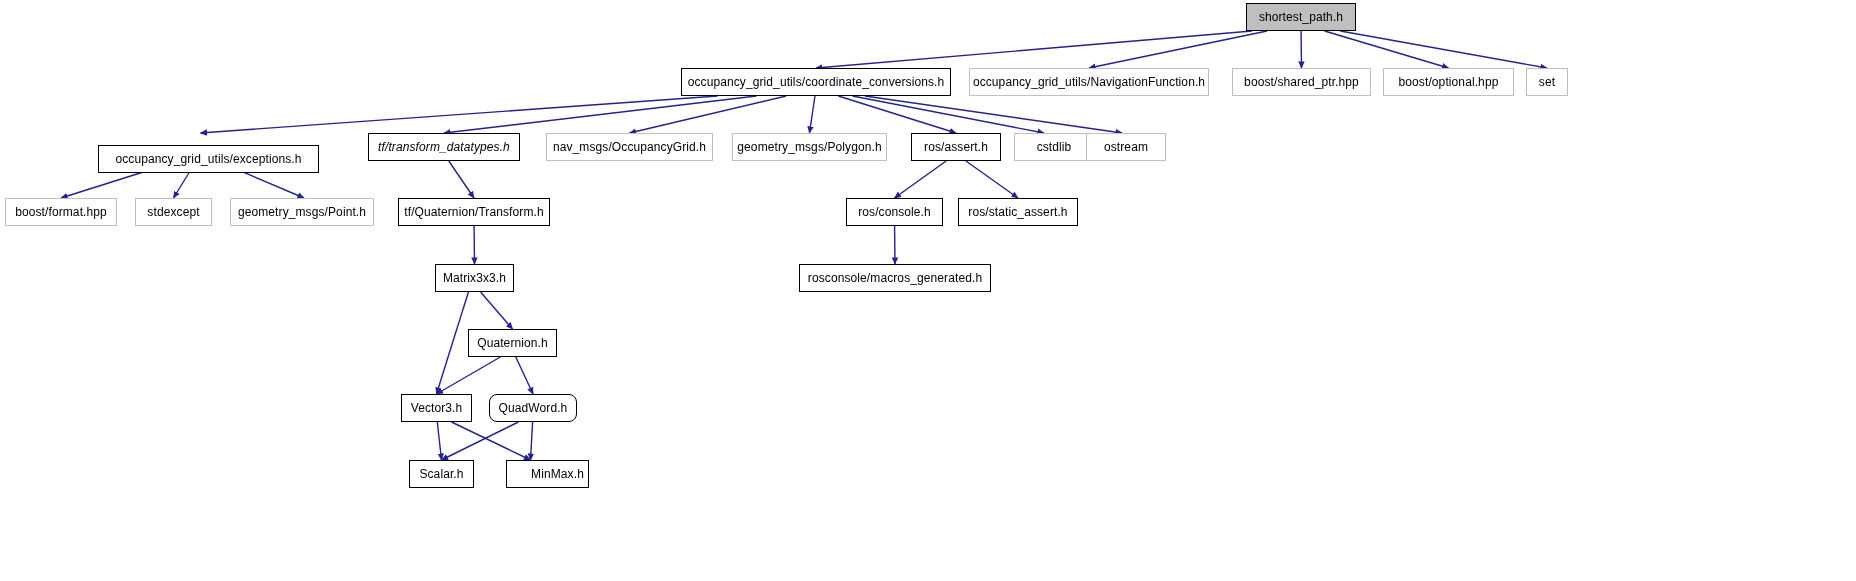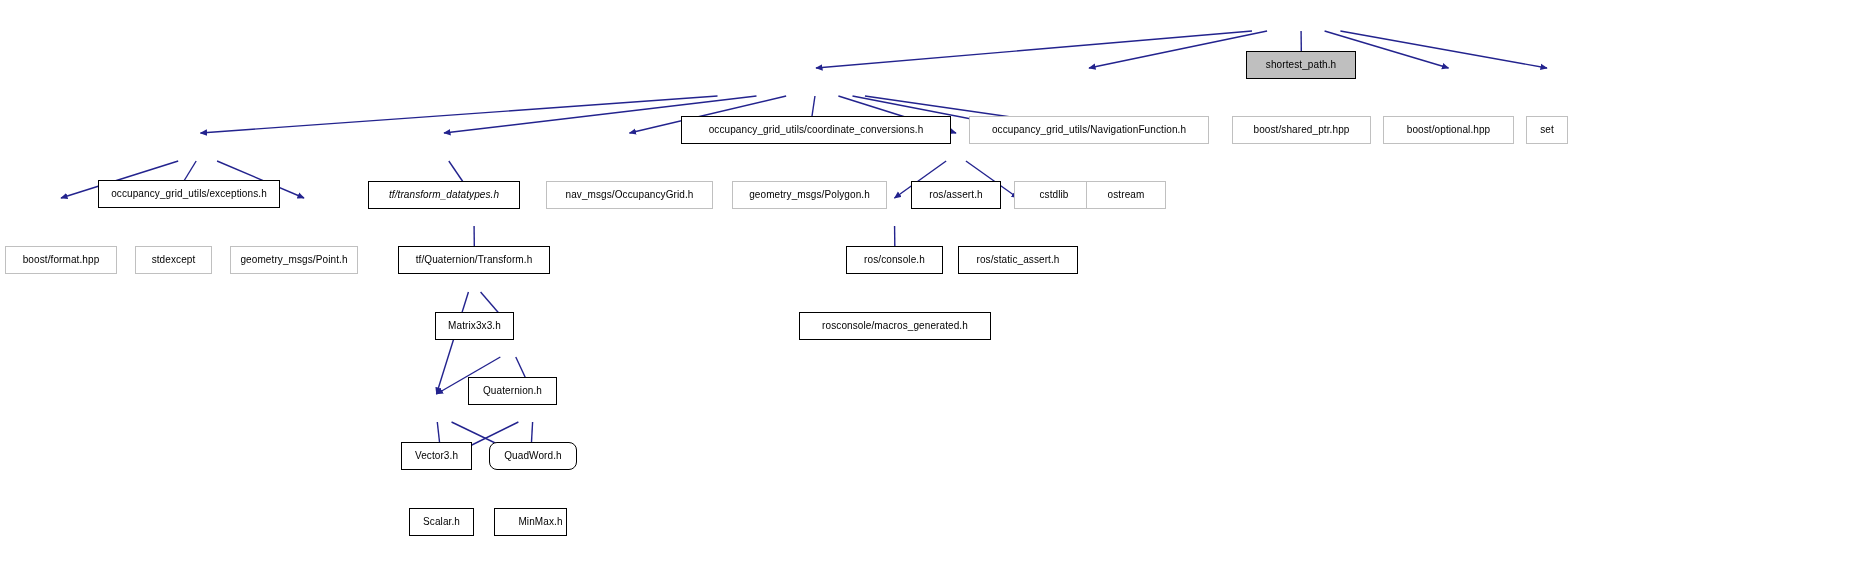--- a/index.html
+++ b/index.html
@@ -25,28 +25,27 @@
   }
   .node {
     position: absolute;
     box-sizing: border-box;
     display: flex;
     align-items: center;
     justify-content: center;
     background: #ffffff;
     border: 1px solid #c0c0c0;
     color: #000000;
-    font-size: 10px;
+    font-size: 12px;
     line-height: 1;
     white-space: nowrap;
     letter-spacing: 0.1px;
     height: 28px;
     padding: 0 8px;
     cursor: default;
-    margin-top: 48px;
   }
   .node.local {
     border: 1px solid #000000;
   }
   .node.root {
     border: 1px solid #000000;
     background: #bfbfbf;
   }
   .node-label {
     display: block;
@@ -104,21 +103,21 @@
       </div>
       <div class="node " style="left: 1232px; top: 68px; width: 139px;">
         <span class="node-label">boost/shared_ptr.hpp</span>
       </div>
       <div class="node " style="left: 1383px; top: 68px; width: 131px;">
         <span class="node-label">boost/optional.hpp</span>
       </div>
       <div class="node " style="left: 1526px; top: 68px; width: 42px;">
         <span class="node-label">set</span>
       </div>
-      <div class="node local" style="left: 98px; top: 132px; width: 182px;">
+      <div class="node local" style="left: 98px; top: 145px; width: 221px;">
         <span class="node-label">occupancy_grid_utils/exceptions.h</span>
       </div>
       <div class="node local" style="left: 368px; top: 133px; width: 152px; font-style: italic;">
         <span class="node-label">tf/transform_datatypes.h</span>
       </div>
       <div class="node " style="left: 546px; top: 133px; width: 167px;">
         <span class="node-label">nav_msgs/OccupancyGrid.h</span>
       </div>
       <div class="node " style="left: 732px; top: 133px; width: 155px;">
         <span class="node-label">geometry_msgs/Polygon.h</span>
@@ -131,21 +130,21 @@
       </div>
       <div class="node " style="left: 1086px; top: 133px; width: 80px;">
         <span class="node-label">ostream</span>
       </div>
       <div class="node " style="left: 5px; top: 198px; width: 112px;">
         <span class="node-label">boost/format.hpp</span>
       </div>
       <div class="node " style="left: 135px; top: 198px; width: 77px;">
         <span class="node-label">stdexcept</span>
       </div>
-      <div class="node " style="left: 230px; top: 198px; width: 128px; justify-content: center;">
+      <div class="node " style="left: 230px; top: 198px; width: 144px; justify-content: center;">
         <span class="node-label">geometry_msgs/Point.h</span>
       </div>
       <div class="node local" style="left: 398px; top: 198px; width: 152px;">
         <span class="node-label">tf/Quaternion/Transform.h</span>
       </div>
       <div class="node local" style="left: 846px; top: 198px; width: 97px;">
         <span class="node-label">ros/console.h</span>
       </div>
       <div class="node local" style="left: 958px; top: 198px; width: 120px;">
         <span class="node-label">ros/static_assert.h</span>
@@ -161,17 +160,17 @@
       </div>
       <div class="node local" style="left: 401px; top: 394px; width: 71px;">
         <span class="node-label">Vector3.h</span>
       </div>
       <div class="node local" style="left: 489px; top: 394px; width: 88px; border-radius: 8px;">
         <span class="node-label">QuadWord.h</span>
       </div>
       <div class="node local" style="left: 409px; top: 460px; width: 65px;">
         <span class="node-label">Scalar.h</span>
       </div>
-      <div class="node local" style="left: 494px; top: 460px; width: 73px; padding-left: 28px;">
+      <div class="node local" style="left: 506px; top: 460px; width: 83px; padding-left: 28px;">
         <span class="node-label">MinMax.h</span>
       </div>
     </div>
 </div>
 
 </body></html>

